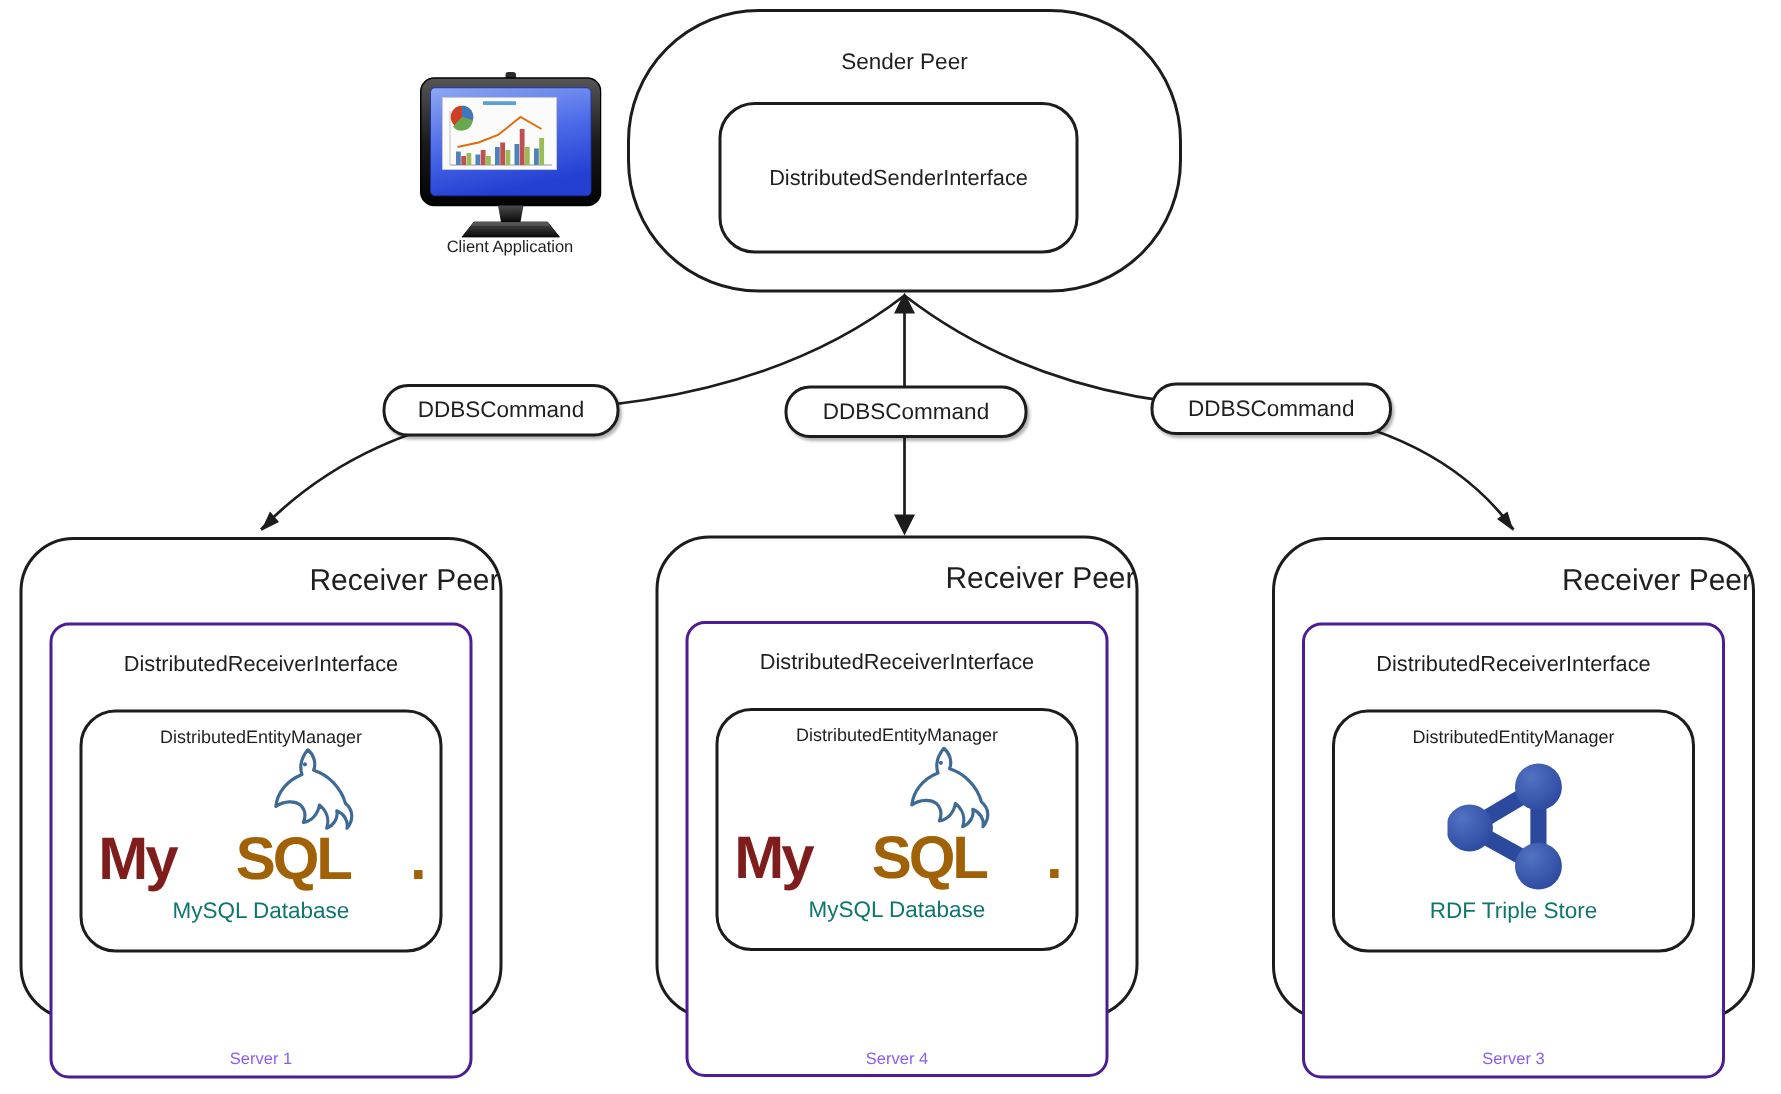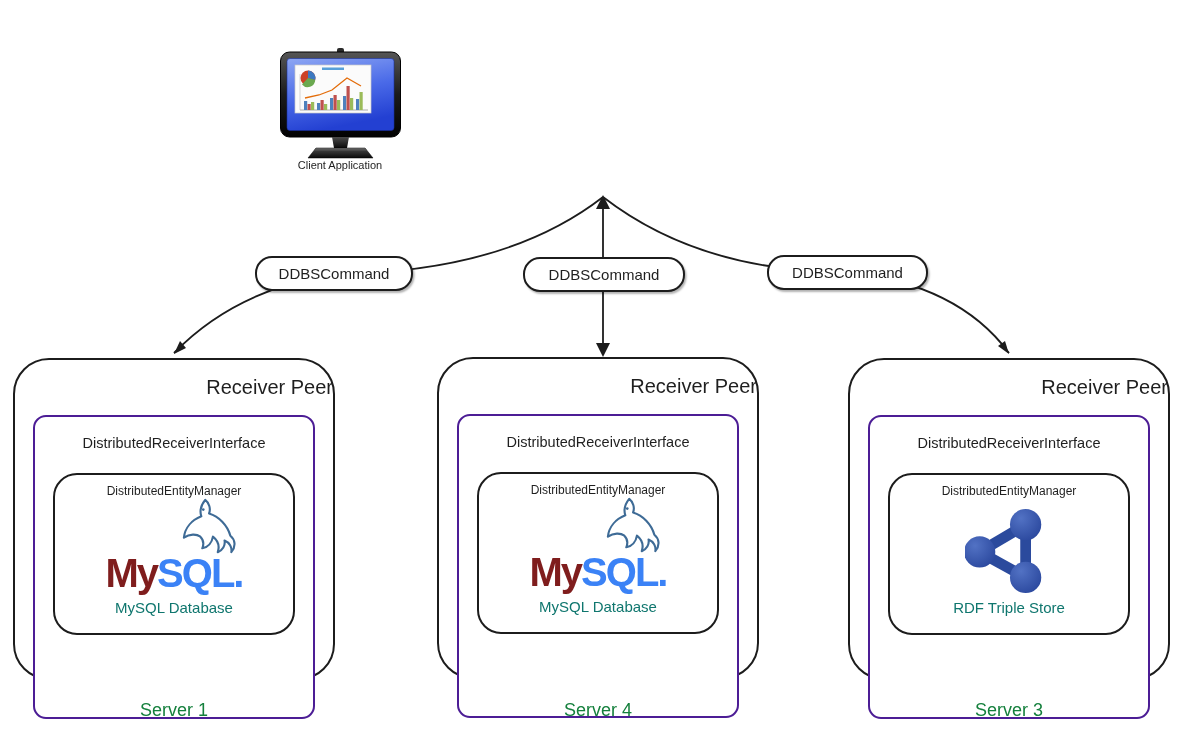--- a/index.html
+++ b/index.html
@@ -27,24 +27,24 @@
   .iface{position:absolute;left:18px;top:55px;width:282px;height:304px;border:2px solid #4c1d95;
     border-radius:13px;background:#fff;}
   .iface-title{position:absolute;left:0;top:18px;width:100%;text-align:center;font-size:14.5px;}
   .entity{position:absolute;left:18px;top:56px;width:242px;height:162px;border:2px solid #1c1c1c;
     border-radius:24px;background:#fff;}
   .entity-title{position:absolute;left:0;top:9px;width:100%;text-align:center;font-size:12px;}
   .dolphin{position:absolute;left:116px;top:22px;}
   .wordmark{position:absolute;left:0;top:80px;width:100%;text-align:center;
     font-weight:bold;font-size:40px;line-height:0.9;letter-spacing:-2px;}
   .wm-my{color:#7f1d1d;}
-  .wm-sql,.wm-dot{color:#3b82f6;}
+  .wm-sql,.wm-dot{color:#a16207;margin-left:40px;}
   .store-label{position:absolute;left:0;top:124px;width:100%;text-align:center;font-size:15px;color:#0f766e;}
   .rdf-icon{position:absolute;left:50%;margin-left:-44px;top:32px;}
-  .server-label{position:absolute;width:322px;text-align:center;top:700px;font-size:18px;color:#15803d;z-index:2;}
+  .server-label{position:absolute;width:322px;text-align:center;top:700px;font-size:11px;color:#8b5cf6;z-index:2;}
   .sv1{left:13px;} .sv2{left:437px;} .sv3{left:848px;}
   .client{position:absolute;left:280px;top:48px;width:121px;height:112px;z-index:2;}
   .client-label{position:absolute;left:262px;top:159px;width:156px;text-align:center;font-size:11px;z-index:2;}
 </style>
 </head>
 <body>
 
 <div class="stage">
 
   <svg class="connectors" viewBox="0 0 1187 729">
@@ -106,20 +106,24 @@
           <rect x="79.5" y="44" width="3.2" height="18" fill="#9bbb59"></rect>
       </g>
       <polyline points="25,50 39,47 52,42 67,30 81,38" fill="none" stroke="#e36c09" stroke-width="1.3"></polyline>
       <path d="M52,89 L69,89 L67,100 L54,100 Z" fill="url(#standG)"></path>
       <path d="M36,100 L85,100 L93,110 L28,110 Z" fill="url(#standG)" stroke="#000" stroke-width="0.5"></path>
       <path d="M36,100 L85,100 L87,102.5 L34,102.5 Z" fill="#555"></path>
     </svg>
   </div>
   <div class="client-label">Client Application</div>
 
+  <div class="node sender">
+    <div class="sender-title">Sender Peer</div>
+    <div class="sender-iface">DistributedSenderInterface</div>
+  </div>
 
   <div class="node cmd cmd1">DDBSCommand</div>
   <div class="node cmd cmd2">DDBSCommand</div>
   <div class="node cmd cmd3">DDBSCommand</div>
 
   <div class="node receiver rc1">
     <div class="rc-title">Receiver Peer</div>
     <div class="iface">
       <div class="iface-title">DistributedReceiverInterface</div>
       <div class="entity">

